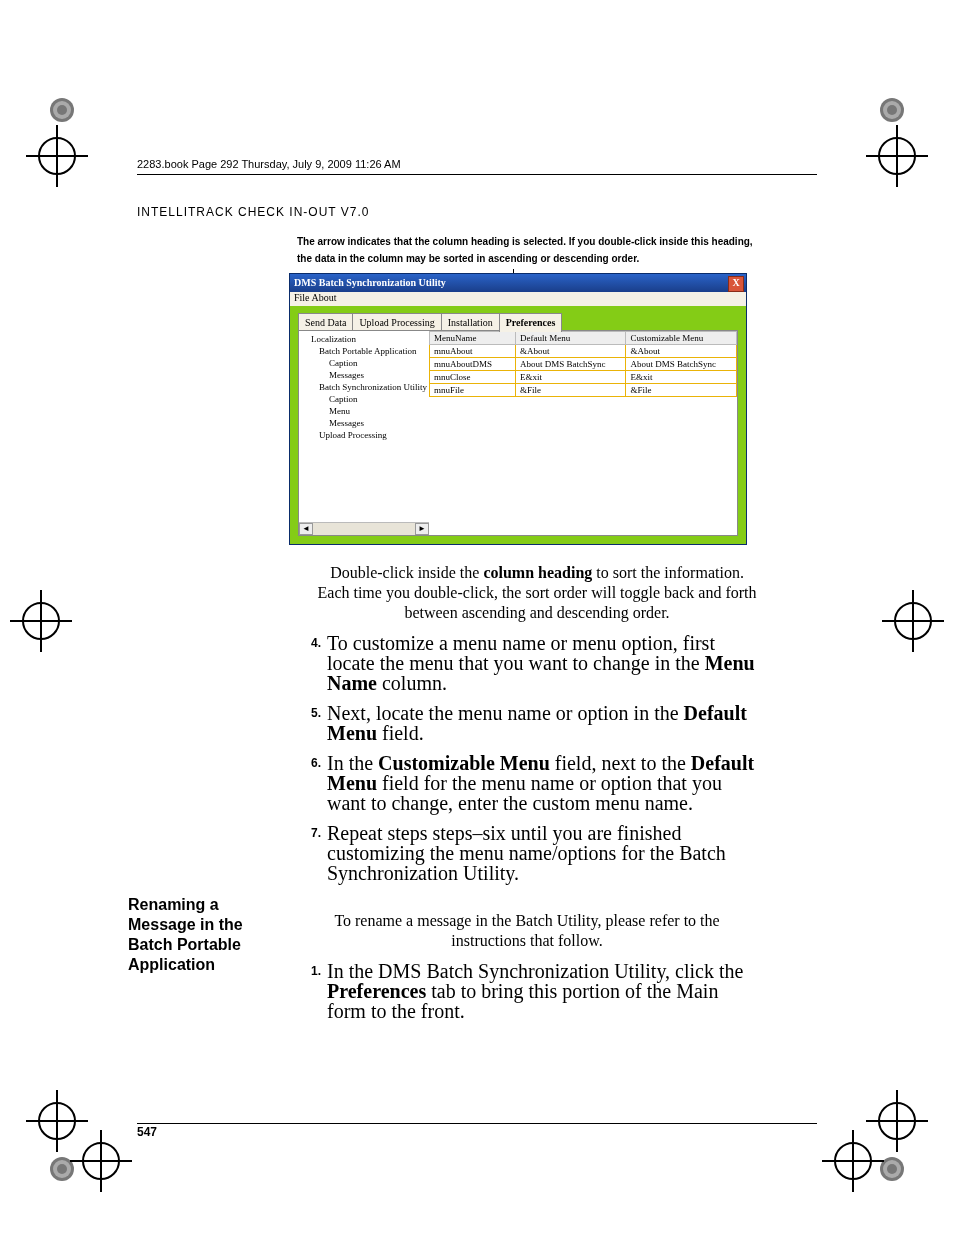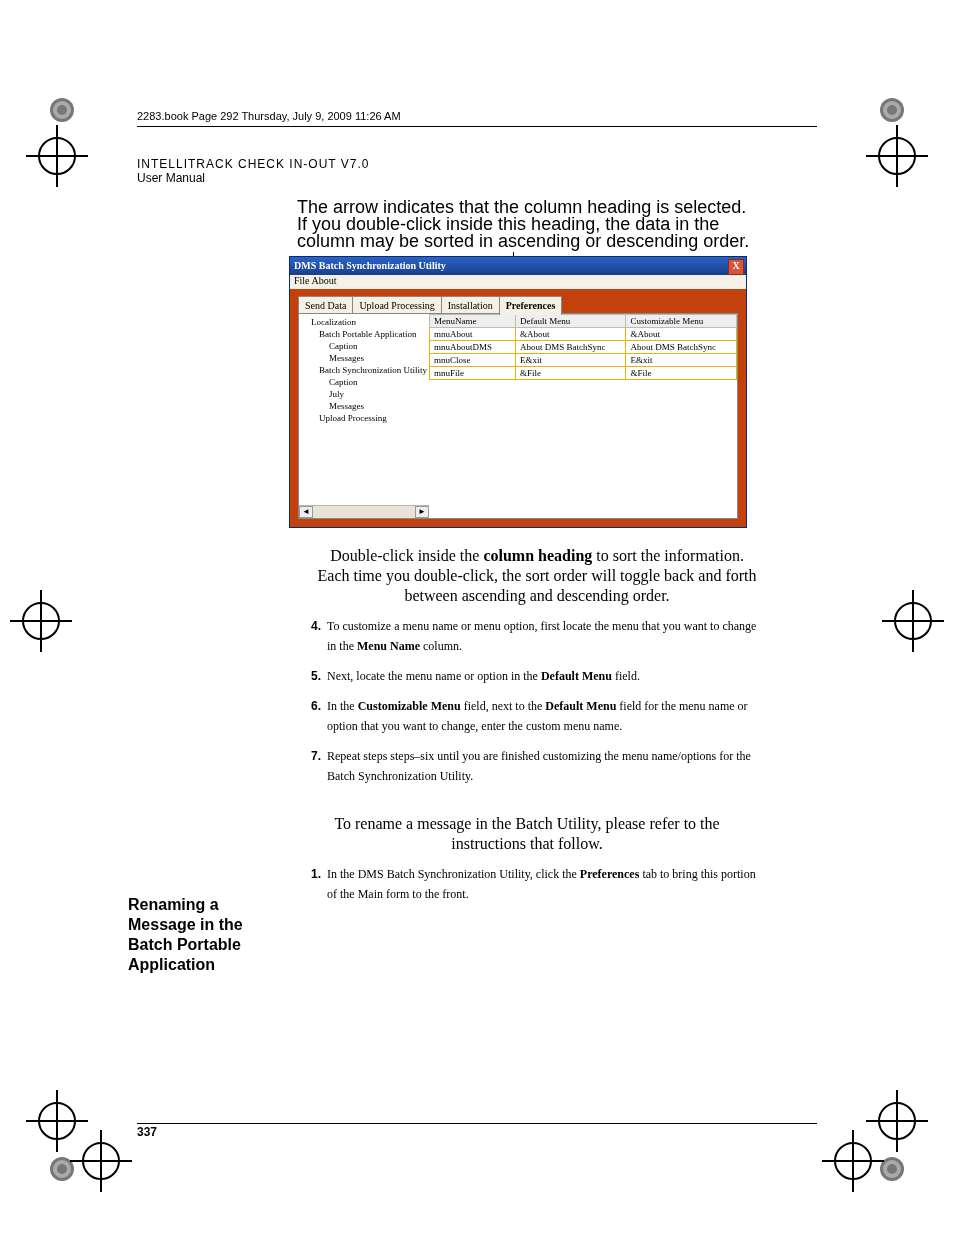--- a/index.html
+++ b/index.html
@@ -3,31 +3,31 @@
 <meta charset="utf-8">
 <style>
   html,body{margin:0;padding:0;background:#fff;font-family:"Times New Roman",serif;color:#000;}
   body{width:954px;height:1235px;position:relative;}
   .regmark{position:absolute;width:62px;height:62px;}
   .regmark svg{width:62px;height:62px;}
   .cornerdot{position:absolute;width:28px;height:28px;}
   .cornerdot svg{width:28px;height:28px;}
 
   .pageframe{position:absolute;left:137px;top:110px;width:680px;}
-  .bookheader{font:11px Verdana,Arial,sans-serif;color:#000;margin-bottom:4px;}
+  .bookheader{font:11px Verdana,Arial,sans-serif;color:#000;margin-bottom:4px;margin-top:48px;}
   .bookheader-rule{border:0;border-top:0.5px solid #000;margin:0 0 30px 0;width:680px;}
 
   .runhead-smallcaps{font:12px Verdana,Arial,sans-serif;letter-spacing:1px;}
   .runhead-sub{font:12px Verdana,Arial,sans-serif;}
 
   .bodycol{margin-left:160px;width:460px;font-size:16px;line-height:20px;}
   .leadtext{margin-bottom:6px;}
 
   
-  .shot{position:relative;width:456px;height:270px;border:1px solid #0a2c6b;background:#c2410c;margin:2px 0 18px 0;font-family:Tahoma,Verdana,sans-serif;}
+  .shot{position:relative;width:456px;height:270px;border:1px solid #0a2c6b;background:#84cc16;margin:2px 0 18px 0;font-family:Tahoma,Verdana,sans-serif;}
   .shot-title{height:18px;background:linear-gradient(#2a63c8,#1a3e8a);color:#fff;font:bold 10px Tahoma;line-height:18px;padding-left:4px;position:relative;}
   .shot-close{position:absolute;right:2px;top:2px;width:14px;height:14px;background:#d9553a;border:1px solid #8a2c18;color:#fff;font:bold 10px Tahoma;line-height:12px;text-align:center;}
   .shot-menu{height:14px;background:#f5f1e6;font:10px Tahoma;padding-left:4px;color:#000;}
   .shot-tabs{height:20px;padding-left:8px;margin-top:4px;}
   .shot-tab{display:inline-block;height:18px;border:1px solid #888;border-bottom:none;background:#f5f1e6;font:10px Tahoma;line-height:18px;padding:0 6px;margin-right:-1px;position:relative;top:1px;}
   .shot-tab.active{font-weight:bold;background:#f5f1e6;z-index:2;}
   .shot-body{position:absolute;left:8px;right:8px;top:56px;bottom:8px;border:1px solid #888;background:#f5f1e6;}
   .shot-tree{position:absolute;left:0;top:0;width:130px;bottom:0;background:#fff;border-right:1px solid #888;font:9px Tahoma;color:#000;overflow:hidden;}
   .shot-tree ul{list-style:none;margin:2px 0 0 2px;padding:0;}
   .shot-tree li{padding-left:10px;white-space:nowrap;line-height:12px;}
@@ -38,21 +38,21 @@
   .shot-grid table{border-collapse:collapse;width:100%;font:9px Tahoma;}
   .shot-grid th{background:#eee;border:1px solid #bbb;text-align:left;padding:1px 4px;font-weight:normal;}
   .shot-grid td{border:1px solid #eab308;padding:1px 4px;}
   .pointer-line{position:absolute;width:1px;background:#000;}
   .pointer-head{position:absolute;width:0;height:0;border-left:4px solid transparent;border-right:4px solid transparent;border-top:8px solid #000;}
 
   .para{margin:0 0 10px 0;text-align:center;}
   .numlist{margin:0;padding:0;list-style:none;}
   .numlist li{display:flex;margin:0 0 10px 0;}
   .numlist .n{width:24px;flex:0 0 24px;text-align:right;font:bold 12px Verdana,Arial,sans-serif;color:#000;padding-right:6px;line-height:20px;}
-  .numlist .t{flex:1;font-size:12px;line-height:20px;}
+  .numlist .t{flex:1;font-size:20px;line-height:20px;}
 
   .sidehead{position:absolute;left:128px;width:150px;font:bold 16px Arial,Helvetica,sans-serif;line-height:20px;}
 
   .pagenum{position:absolute;left:137px;top:1125px;font:bold 12px Verdana,Arial,sans-serif;}
   .footer-rule{position:absolute;left:137px;top:1115px;width:680px;border:0;border-top:0.5px solid #000;}
 </style>
 </head>
 <body>
 
 <div class="cornerdot" style="left:48px;top:96px;"><svg viewBox="0 0 28 28">
@@ -115,24 +115,23 @@
       <circle cx="31" cy="31" r="18" fill="none" stroke="#000" stroke-width="2"></circle>
       <line x1="0" y1="31" x2="62" y2="31" stroke="#000" stroke-width="2"></line>
       <line x1="31" y1="0" x2="31" y2="62" stroke="#000" stroke-width="2"></line>
     </svg></div>
 
 <div class="pageframe">
   <div class="bookheader">2283.book  Page 292  Thursday, July 9, 2009  11:26 AM</div>
   <hr class="bookheader-rule">
 
   <div class="runhead-smallcaps">INTELLITRACK CHECK IN-OUT V7.0</div>
-  <div class="runhead-sub">User Manual</div>
 
   <div class="bodycol" style="margin-top:14px;">
-    <div class="leadtext" style="font-family:Arial,Helvetica,sans-serif;font-size:18px;line-height:17px;">The arrow indicates that the column heading is selected. If you double-click inside this heading, the data in the column may be sorted in ascending or descending order.</div>
+    <div class="leadtext" style="font-family:Arial,Helvetica,sans-serif;font-size:10px;line-height:17px;font-weight:bold;">The arrow indicates that the column heading is selected. If you double-click inside this heading, the data in the column may be sorted in ascending or descending order.</div>
 
     <div style="position:relative;height:0;">
       <div class="pointer-line" style="left:216px;top:-4px;height:30px;"></div>
       <div class="pointer-head" style="left:212px;top:24px;"></div>
     </div>
 
     <div class="shot" style="margin-left:-8px;">
       <div class="shot-title">
         <span>DMS Batch Synchronization Utility</span>
         <div class="shot-close">X</div>
@@ -143,21 +142,21 @@
       </div>
       <div class="shot-body">
         <div class="shot-tree">
           <ul>
             <li>Localization</li>
             <li style="padding-left:18px;">Batch Portable Application</li>
             <li style="padding-left:28px;">Caption</li>
             <li style="padding-left:28px;">Messages</li>
             <li style="padding-left:18px;">Batch Synchronization Utility</li>
             <li style="padding-left:28px;">Caption</li>
-            <li style="padding-left:28px;">July</li>
+            <li style="padding-left:28px;">Menu</li>
             <li style="padding-left:28px;">Messages</li>
             <li style="padding-left:18px;">Upload Processing</li>
           </ul>
           <div class="scroll">
             <span class="l">◄</span>
             <span class="r">►</span>
           </div>
         </div>
         <div class="shot-grid">
           <table>
@@ -225,13 +224,13 @@
         <span class="n">1.</span>
         <span class="t"><span>In the DMS Batch Synchronization Utility, click the </span><b>Preferences</b><span> tab to bring this portion of the Main form to the front.</span></span>
       </li>
     </ul>
   </div>
 </div>
 
 <div class="sidehead" style="top:895px;">Renaming a Message in the Batch Portable Application</div>
 
 <hr class="footer-rule">
-<div class="pagenum">337</div>
+<div class="pagenum">547</div>
 
 </body></html>

